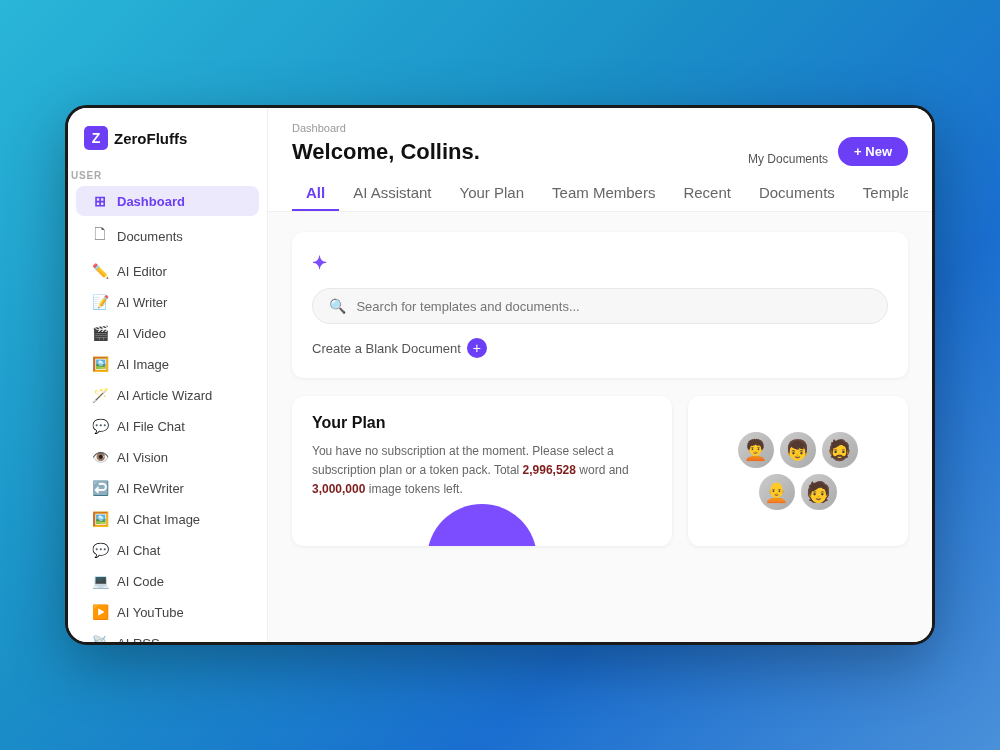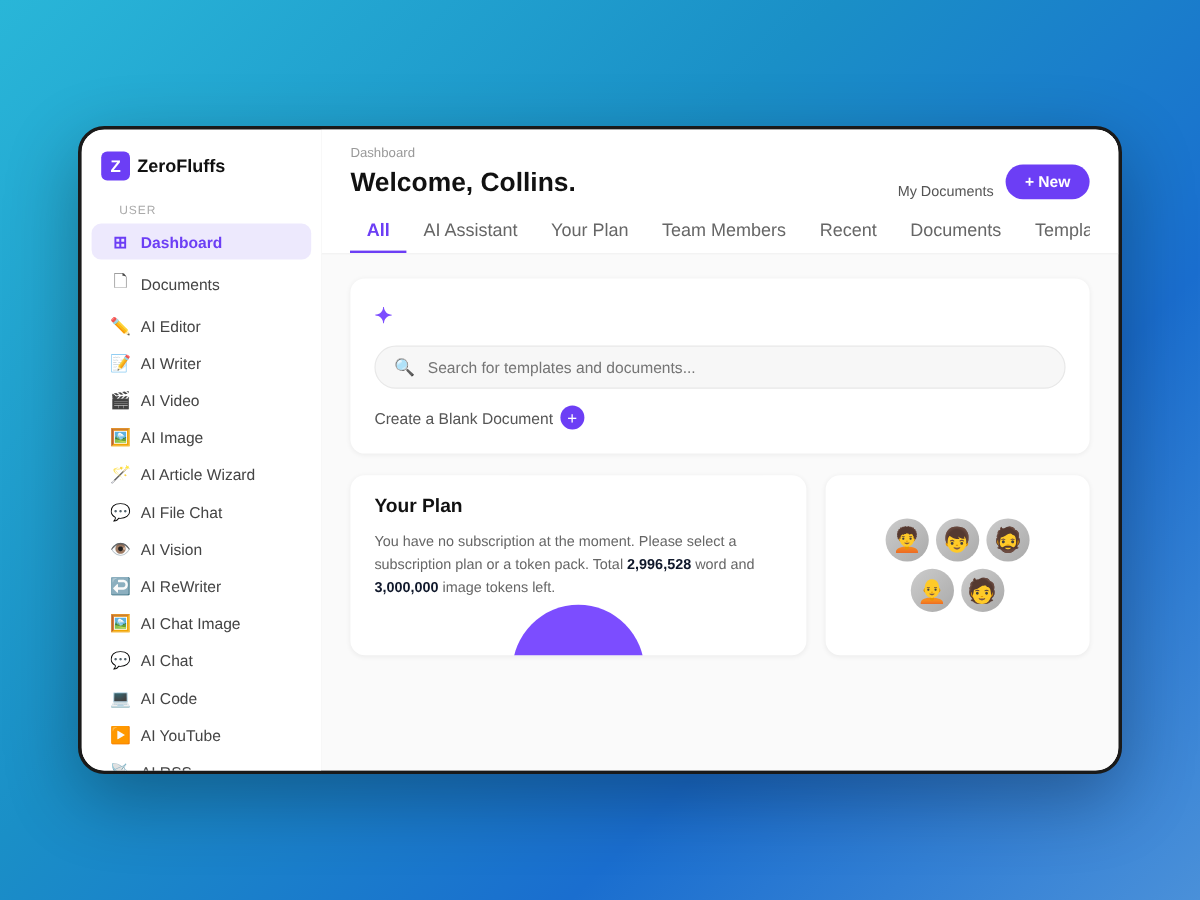--- a/index.html
+++ b/index.html
@@ -52,25 +52,25 @@
       align-items: center;
       justify-content: center;
     }
     .logo-text {
       font-size: 15px;
       font-weight: 700;
       color: #111;
     }
     .sidebar-section-label {
       font-size: 10px;
-      font-weight: 400;
+      font-weight: 700;
       color: #aaa;
       text-transform: uppercase;
       letter-spacing: 0.08em;
-      padding: 8px 31px 4px;
+      padding: 8px 3px 4px;
     }
     .sidebar-item {
       display: flex;
       align-items: center;
       gap: 9px;
       padding: 7px 16px;
       cursor: pointer;
       border-radius: 8px;
       margin: 1px 8px;
       font-size: 13px;
@@ -244,21 +244,21 @@
       font-weight: 700;
       color: #111;
       margin-bottom: 10px;
     }
     .plan-text {
       font-size: 12px;
       color: #666;
       line-height: 1.6;
     }
     .plan-text strong {
-      color: #0f172a;
+      color: #7f1d1d;
       font-weight: 700;
     }
     .plan-arc {
       position: absolute;
       bottom: -18px;
       left: 50%;
       transform: translateX(-50%);
       width: 110px;
       height: 60px;
       background: #7c4dff;

